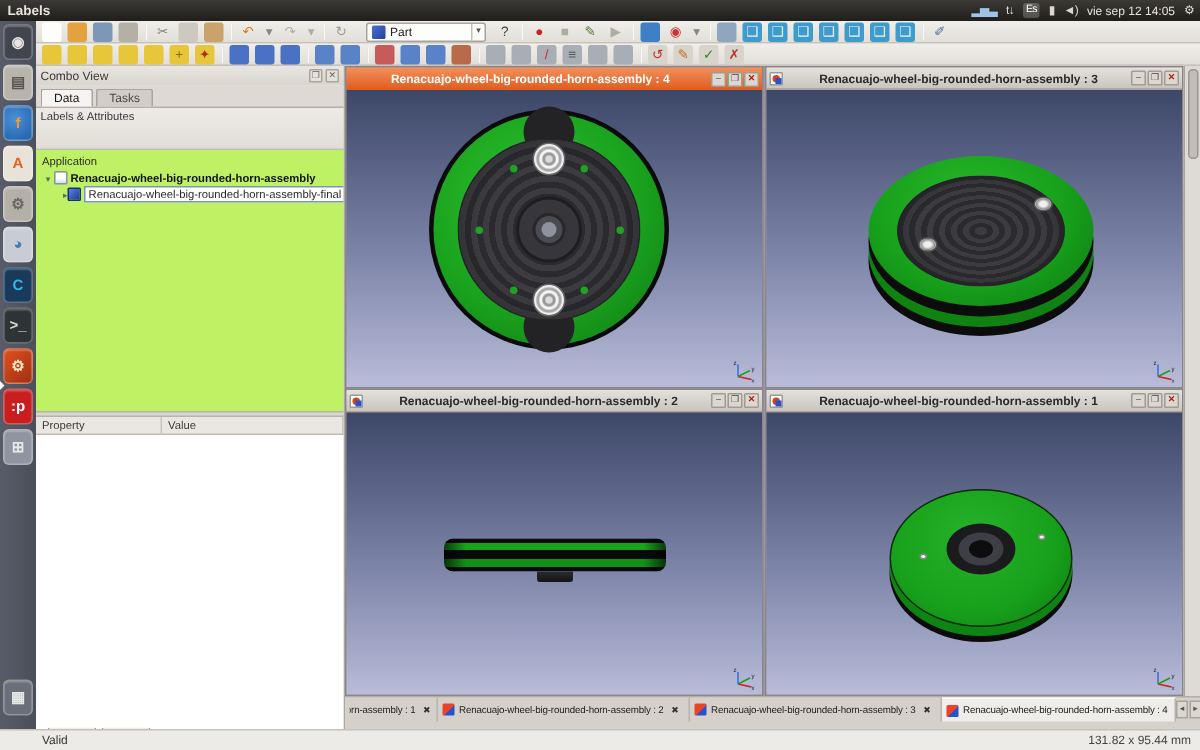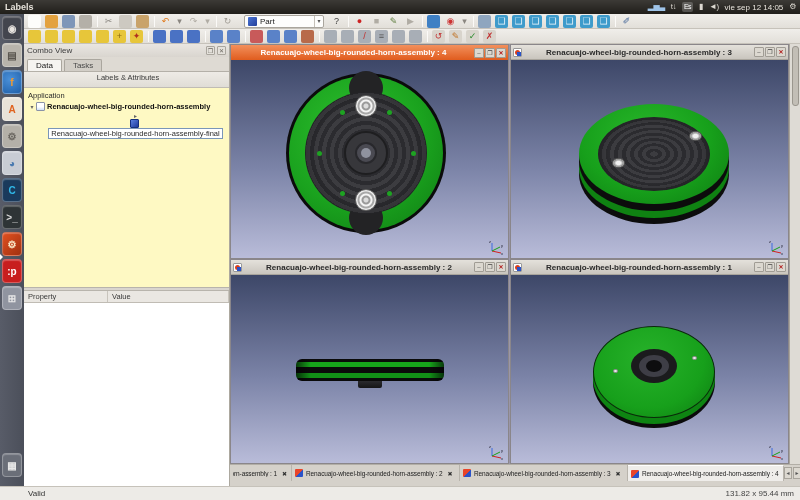--- a/index.html
+++ b/index.html
@@ -32,22 +32,22 @@
   .wb-arrow { border-left:1px solid #c4c0b8; width:9px; text-align:center; color:#555; font-size:6px; line-height:11px; }
 
   
   .dock { position:absolute; left:24px; top:44px; width:206px; height:442px; background:#f0eeea; border-right:1px solid #aca89f; z-index:20; }
   .dock-title { height:13px; display:flex; align-items:center; background:linear-gradient(#e9e6e1,#d9d5cf); padding:0 3px; font-size:8px; color:#3a3a3a; }
   .dock-btns { margin-left:auto; display:flex; gap:2px; }
   .dock-btn { width:9px; height:9px; line-height:8px; font-size:6px; text-align:center; color:#6a665e; border:1px solid #aaa69e; background:#e4e1db; border-radius:1px; }
   .dock-tabs { height:15px; display:flex; align-items:flex-end; background:#dedad3; padding-left:3px; border-bottom:1px solid #b4b0a8; }
   .dtab { padding:1px 8px 1px; font-size:8px; border:1px solid #aaa69e; border-bottom:none; border-radius:2px 2px 0 0; background:#d2cec7; color:#4a4a4a; margin-right:2px; }
   .dtab.active { background:#f5f4f1; color:#1a1a1a; }
-  .la-header { height:16px; background:linear-gradient(#eeebe6,#e0ddd6); border-bottom:1px solid #c0bcb4; font-size:7.5px; color:#3a3a3a; padding:1px 0 0 3px;text-align:center; }
-  .tree { height:199px; background:#fef9c3; padding:2px 0 0 4px; overflow:hidden; }
+  .la-header { height:28px; background:linear-gradient(#eeebe6,#e0ddd6); border-bottom:1px solid #c0bcb4; font-size:7.5px; color:#3a3a3a; padding:1px 0 0 3px; }
+  .tree { height:174px; background:#bef264; padding:2px 0 0 4px; overflow:hidden; }
   .tree-row { display:flex; align-items:center; height:11px; font-size:7.5px; white-space:nowrap; }
   .caret { width:8px; color:#666; font-size:6px; text-align:center; }
   .ti { width:9px; height:9px; margin-right:2px; border-radius:1px; flex:none; }
   .ti-doc { background:linear-gradient(#ffffff 55%,#cfe0f4); border:1px solid #8a93a8; }
   .ti-part { background:linear-gradient(135deg,#5a80e0,#1e3a9a); border:1px solid #16307e; }
   .lbl-bold { font-weight:bold; color:#111; }
   .sel-box { border:1px solid #7a96b8; background:#fff; padding:0 2px; }
   .splitter { height:4px; background:#d9d5cf; border-top:1px solid #b8b4ac; border-bottom:1px solid #b8b4ac; }
   .prop-header { height:12px; display:flex; background:#eae7e2; border-bottom:1px solid #c0bcb4; font-size:7.5px; color:#3a3a3a; }
   .prop-col { padding:1px 0 0 4px; border-right:1px solid #c8c4bc; }
@@ -271,21 +271,21 @@
     <div class="la-header">Labels &amp; Attributes</div>
     <div class="tree">
       <div class="tree-row">
         <span>Application</span>
       </div>
       <div class="tree-row">
         <span class="caret">▾</span>
         <span class="ti ti-doc"></span>
         <span class="lbl-bold">Renacuajo-wheel-big-rounded-horn-assembly</span>
       </div>
-      <div class="tree-row" style="padding-left:14px;flex-direction:column;">
+      <div class="tree-row" style="padding-left:14px;">
         <span class="caret">▸</span>
         <span class="ti ti-part"></span>
         <span class="sel-box">Renacuajo-wheel-big-rounded-horn-assembly-final</span>
       </div>
     </div>
     <div class="splitter"></div>
     <div class="prop-header">
       <span class="prop-col p1">Property</span>
       <span class="prop-col p2">Value</span>
     </div>

